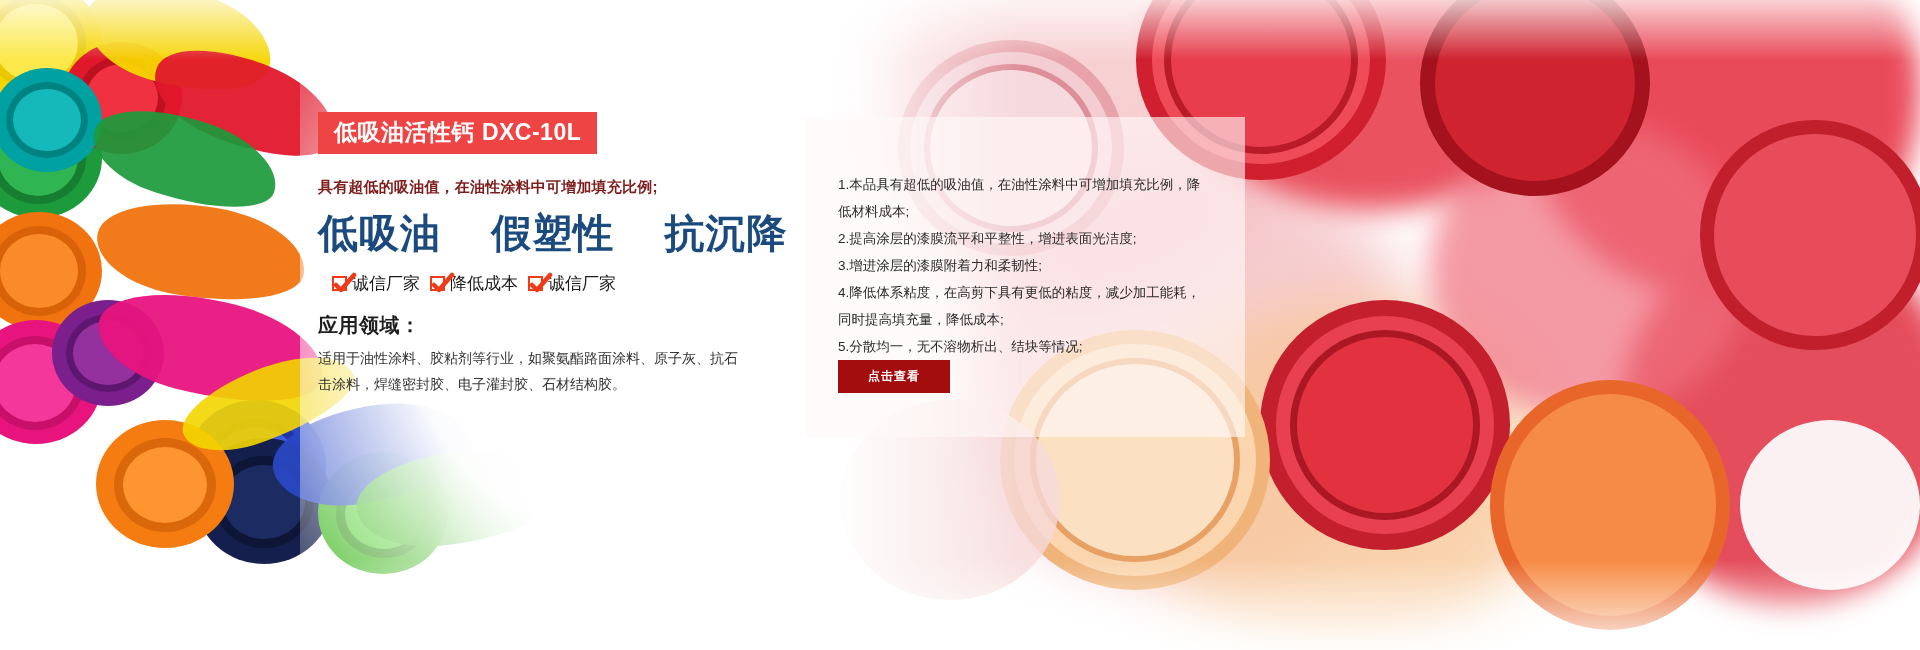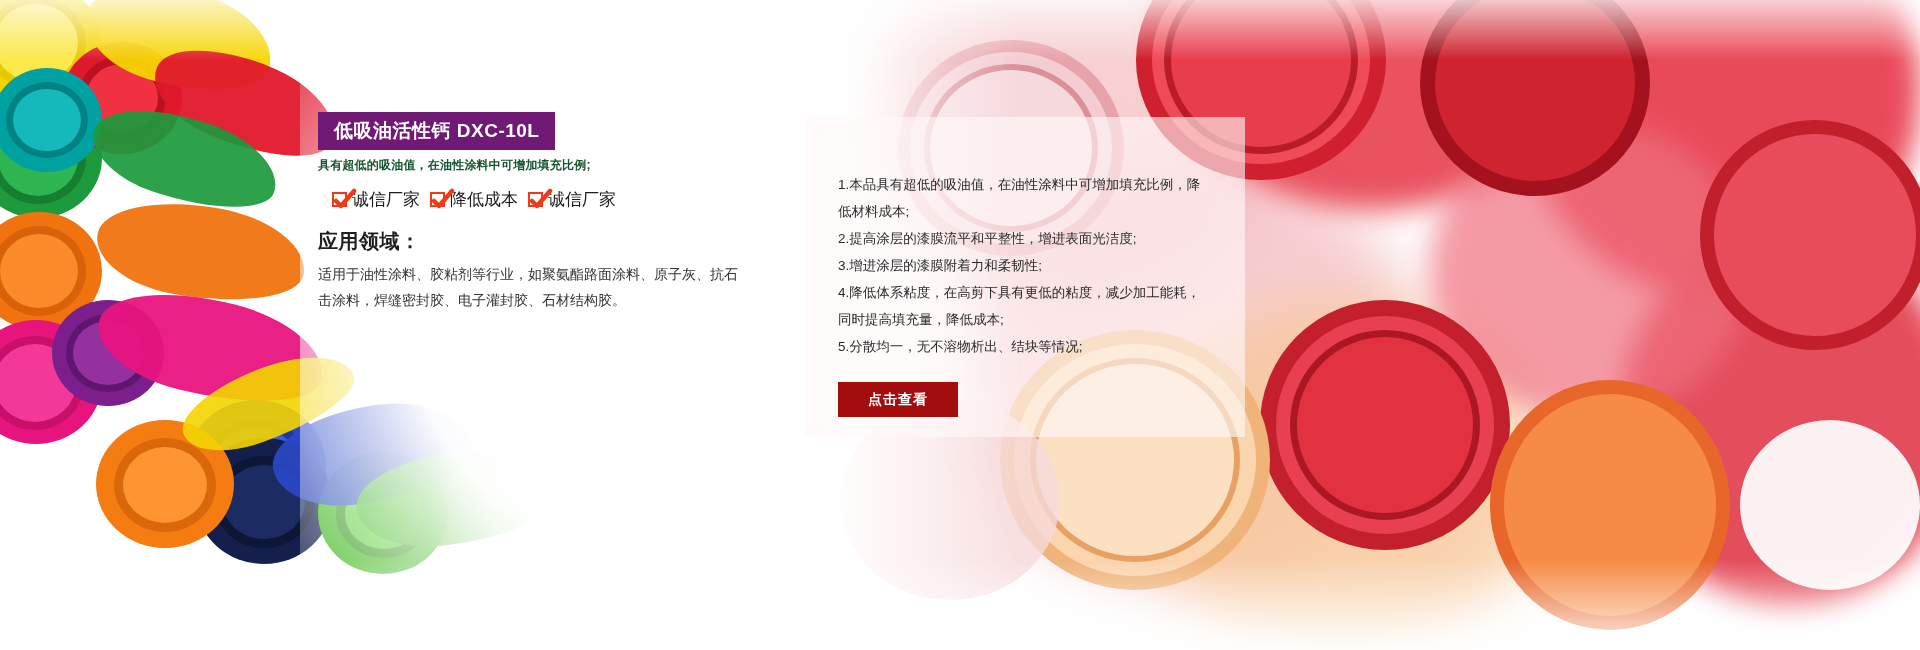--- a/index.html
+++ b/index.html
@@ -88,33 +88,33 @@
   .left-content {
     position: absolute;
     left: 318px;
     top: 112px;
     width: 440px;
     z-index: 40;
   }
 
   .title-chip {
     display: inline-block;
-    background: #701a75;
+    background: #ef4444;
     color: #ffffff;
-    font-size: 19px;
+    font-size: 23px;
     font-weight: bold;
     letter-spacing: .5px;
     padding: 9px 16px 10px 16px;
     line-height: 1;
   }
 
   .sub-line {
-    margin-top: 8px;
-    font-size: 12px;
-    color: #14532d;
+    margin-top: 24px;
+    font-size: 15px;
+    color: #7f1d1d;
     font-weight: bold;
     letter-spacing: .2px;
     line-height: 1.2;
   }
 
   .headline {
     margin-top: 14px;
     font-size: 40px;
     font-weight: bold;
     color: #1b4a7e;
@@ -192,24 +192,23 @@
     margin-top: 26px;
     font-size: 13.5px;
     color: #2a2a2a;
     line-height: 2.0;
     width: 375px;
   }
   .panel-list .li { }
 
   .cta {
     display: inline-block;
-    margin-top: 22px;
     background: #a30d0d;
     color: #ffffff;
-    font-size: 14px;
+    font-size: 12px;
     font-weight: bold;
     letter-spacing: 1px;
     padding: 10px 30px 11px 30px;
     line-height: 1;
     border: none;
     cursor: pointer;
     font-family: "Liberation Sans", "DejaVu Sans", sans-serif;
   }
 </style>
 </head>
@@ -303,20 +302,27 @@
     <div class="haze-top"></div>
     <div class="haze-bottom"></div>
   </div>
 
   <div class="left-content">
 
     <div class="title-chip">低吸油活性钙 DXC-10L</div>
 
     <div class="sub-line">具有超低的吸油值，在油性涂料中可增加填充比例;</div>
 
+    <div class="headline">
+      <span>低吸油</span>
+      <span class="gap"></span>
+      <span>假塑性</span>
+      <span class="gap"></span>
+      <span>抗沉降</span>
+    </div>
 
     <div class="check-row">
 
       <span class="check-item">
         <span class="check-box">
           <svg width="26" height="26" viewBox="0 0 26 26" aria-hidden="true">
             <path d="M5 14 L10 19 L23 4" fill="none" stroke="#ef3a18" stroke-width="4.5" stroke-linecap="round" stroke-linejoin="round"></path>
           </svg>
         </span>
         <span>诚信厂家</span>

